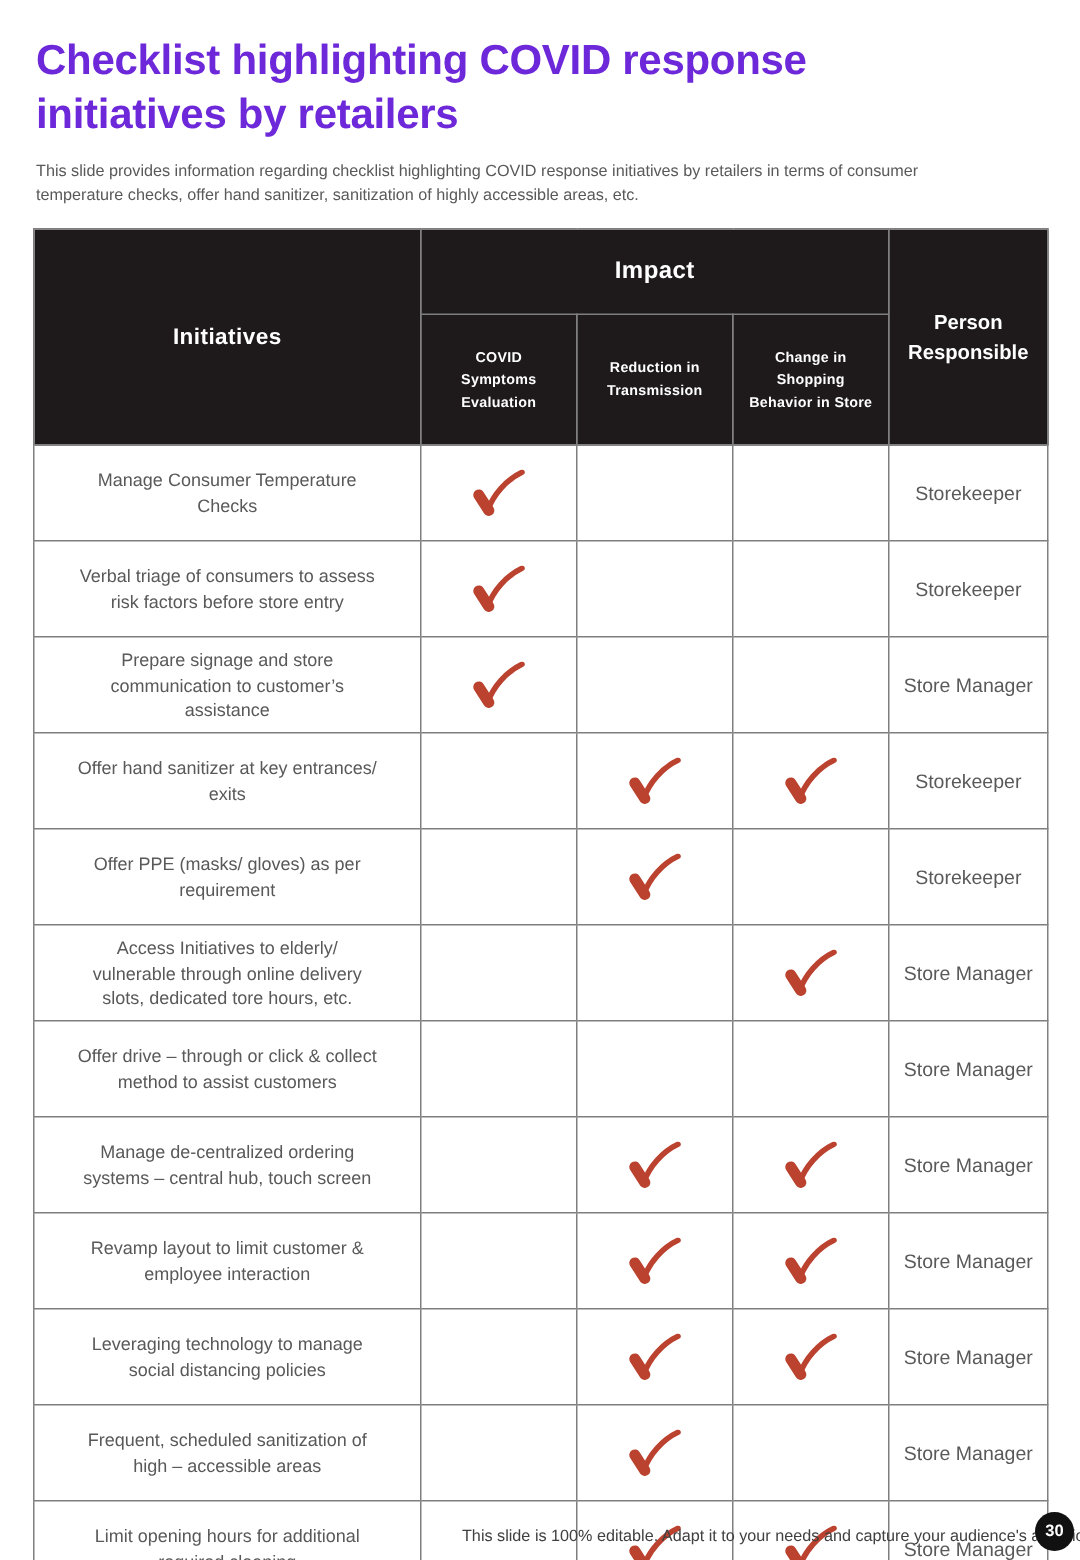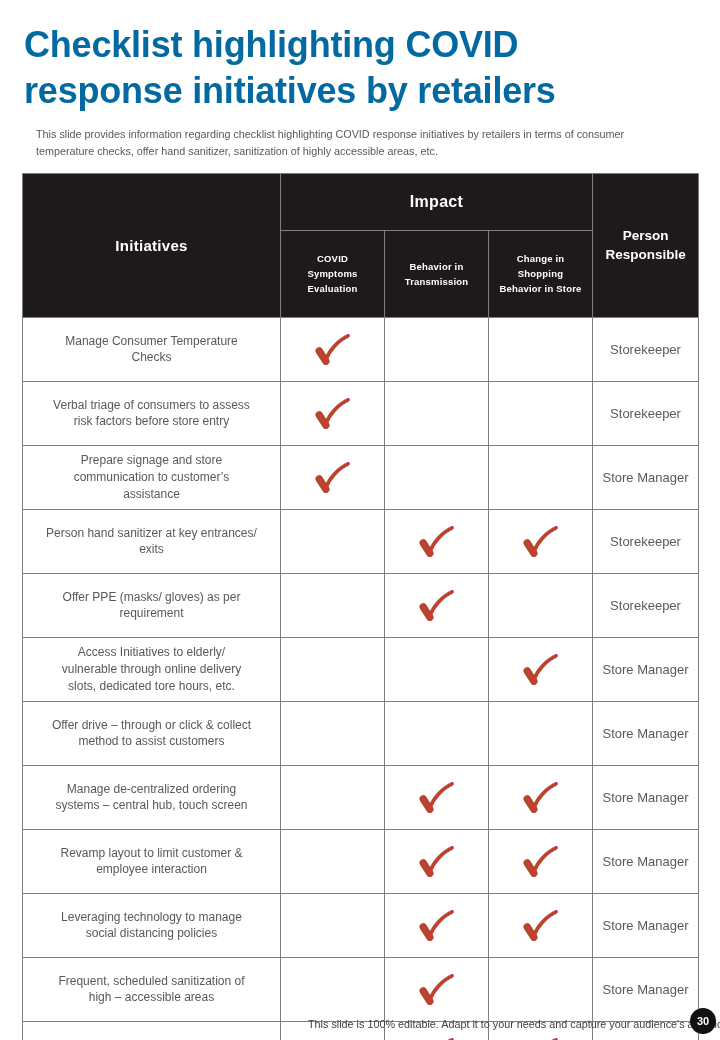--- a/index.html
+++ b/index.html
@@ -12,29 +12,29 @@
     position: relative;
     width: 720px;
     height: 1040px;
     background: #ffffff;
     overflow: hidden;
   }
   .title {
     margin: 0;
     padding: 22px 40px 0 24px;
     max-width: 630px;
-    font-size: 36px;
+    font-size: 28px;
     line-height: 1.27;
     font-weight: 800;
     letter-spacing: -0.2px;
-    color: #0369a1;
+    color: #6d28d9;
   }
   .subtitle {
     margin: 0;
-    padding: 13px 24px 0 36px;
+    padding: 13px 24px 0 24px;
     width: 672px;
     box-sizing: border-box;
     font-size: 10.8px;
     line-height: 1.5;
     color: #595959;
   }
   table.checklist {
     border-collapse: collapse;
     table-layout: fixed;
     width: 676px;
@@ -116,21 +116,21 @@
       <col style="width:106px">
     </colgroup>
     <thead>
       <tr>
         <th class="h-initiatives" rowspan="2">Initiatives</th>
         <th class="h-impact" colspan="3">Impact</th>
         <th class="h-person" rowspan="2">Person Responsible</th>
       </tr>
       <tr>
         <th class="h-sub">COVID Symptoms Evaluation</th>
-        <th class="h-sub">Behavior in Transmission</th>
+        <th class="h-sub">Reduction in Transmission</th>
         <th class="h-sub">Change in Shopping Behavior in Store</th>
       </tr>
     </thead>
     <tbody>
         <tr>
           <td class="initiative">Manage Consumer Temperature
 Checks</td>
           <td class="check-cell">
             <svg width="37" height="31" viewBox="0 0 50 42">
               <path d="M7 23 L16 37" stroke="#BC4230" stroke-width="10" stroke-linecap="round" fill="none"></path>
@@ -162,21 +162,21 @@
             <svg width="37" height="31" viewBox="0 0 50 42">
               <path d="M7 23 L16 37" stroke="#BC4230" stroke-width="10" stroke-linecap="round" fill="none"></path>
               <path d="M15.5 36 C20 23 32 9 46 2.5" stroke="#BC4230" stroke-width="5" stroke-linecap="round" fill="none"></path>
             </svg>
           </td>
           <td class="check-cell"></td>
           <td class="check-cell"></td>
           <td class="person">Store Manager</td>
         </tr>
         <tr>
-          <td class="initiative">Person hand sanitizer at key entrances/
+          <td class="initiative">Offer hand sanitizer at key entrances/
 exits</td>
           <td class="check-cell"></td>
           <td class="check-cell">
             <svg width="37" height="31" viewBox="0 0 50 42">
               <path d="M7 23 L16 37" stroke="#BC4230" stroke-width="10" stroke-linecap="round" fill="none"></path>
               <path d="M15.5 36 C20 23 32 9 46 2.5" stroke="#BC4230" stroke-width="5" stroke-linecap="round" fill="none"></path>
             </svg>
           </td>
           <td class="check-cell">
             <svg width="37" height="31" viewBox="0 0 50 42">

